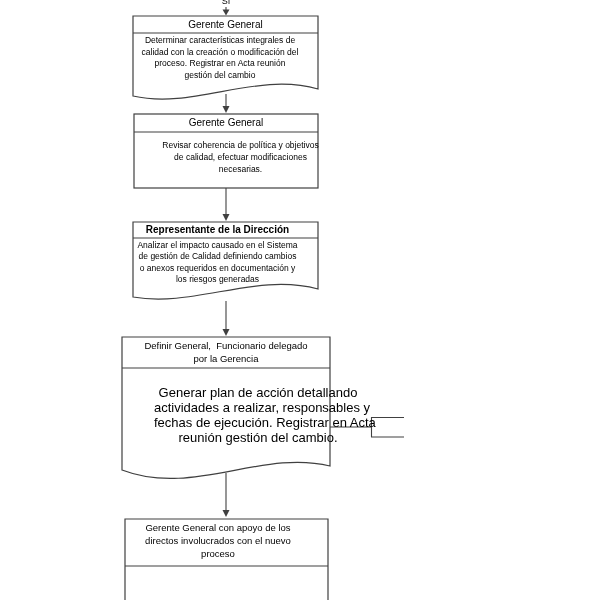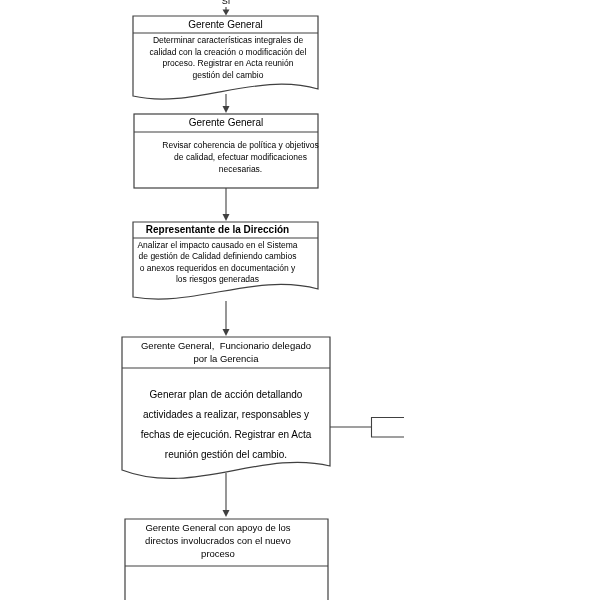--- a/index.html
+++ b/index.html
@@ -47,31 +47,32 @@
   }
   .body-sm {
     font-size: 8.5px;
     line-height: 11.5px;
   }
   .hdr-lg {
     font-size: 9.5px;
     line-height: 13px;
   }
   .body-lg {
-    font-size: 10px;
-    line-height: 20px;
+    font-size: 13px;
+    line-height: 15px;
+    padding-left: 32px;
   }
   #si-label {
     left: 214px;
     top: -4px;
     width: 24px;
     font-size: 9px;
   }
   #n1-header { left: 133px; top: 16.5px; width: 185px; }
-  #n1-body   { left: 145px; top: 35px;   width: 166px; }
+  #n1-body   { left: 137px; top: 35px;   width: 166px; }
   #n2-header { left: 134px; top: 114px;  width: 184px; line-height: 18px; }
   #n2-body   { left: 134px; top: 139px;  width: 213px; line-height: 12px; }
   #n3-header { left: 133px; top: 222px;  width: 169px; font-weight: bold; }
   #n3-body   { left: 133px; top: 240px;  width: 169px; line-height: 11.3px; }
   #n4-header { left: 122px; top: 339px;  width: 208px; }
   #n4-body   { left: 122px; top: 385px;  width: 208px; }
   #n5-header { left: 125px; top: 521px;  width: 186px; }
   #n5-body   { left: 125px; top: 577px;  width: 203px; }
   #note-text {
     left: 384px;
@@ -135,21 +136,21 @@
   <div id="n2-body" class="txt body-sm">Revisar coherencia de política y objetivos
 de calidad, efectuar modificaciones
 necesarias.</div>
 
   <div id="n3-header" class="txt hdr-sm">Representante de la Dirección</div>
   <div id="n3-body" class="txt body-sm">Analizar el impacto causado en el Sistema
 de gestión de Calidad definiendo cambios
 o anexos requeridos en documentación y
 los riesgos generadas</div>
 
-  <div id="n4-header" class="txt hdr-lg">Gerente General,  Funcionario delegado
+  <div id="n4-header" class="txt hdr-lg">Definir General,  Funcionario delegado
 por la Gerencia</div>
   <div id="n4-body" class="txt body-lg">Generar plan de acción detallando
 actividades a realizar, responsables y
 fechas de ejecución. Registrar en Acta
 reunión gestión del cambio.</div>
 
   <div id="n5-header" class="txt hdr-lg">Gerente General con apoyo de los
 directos involucrados con el nuevo
 proceso</div>
 

